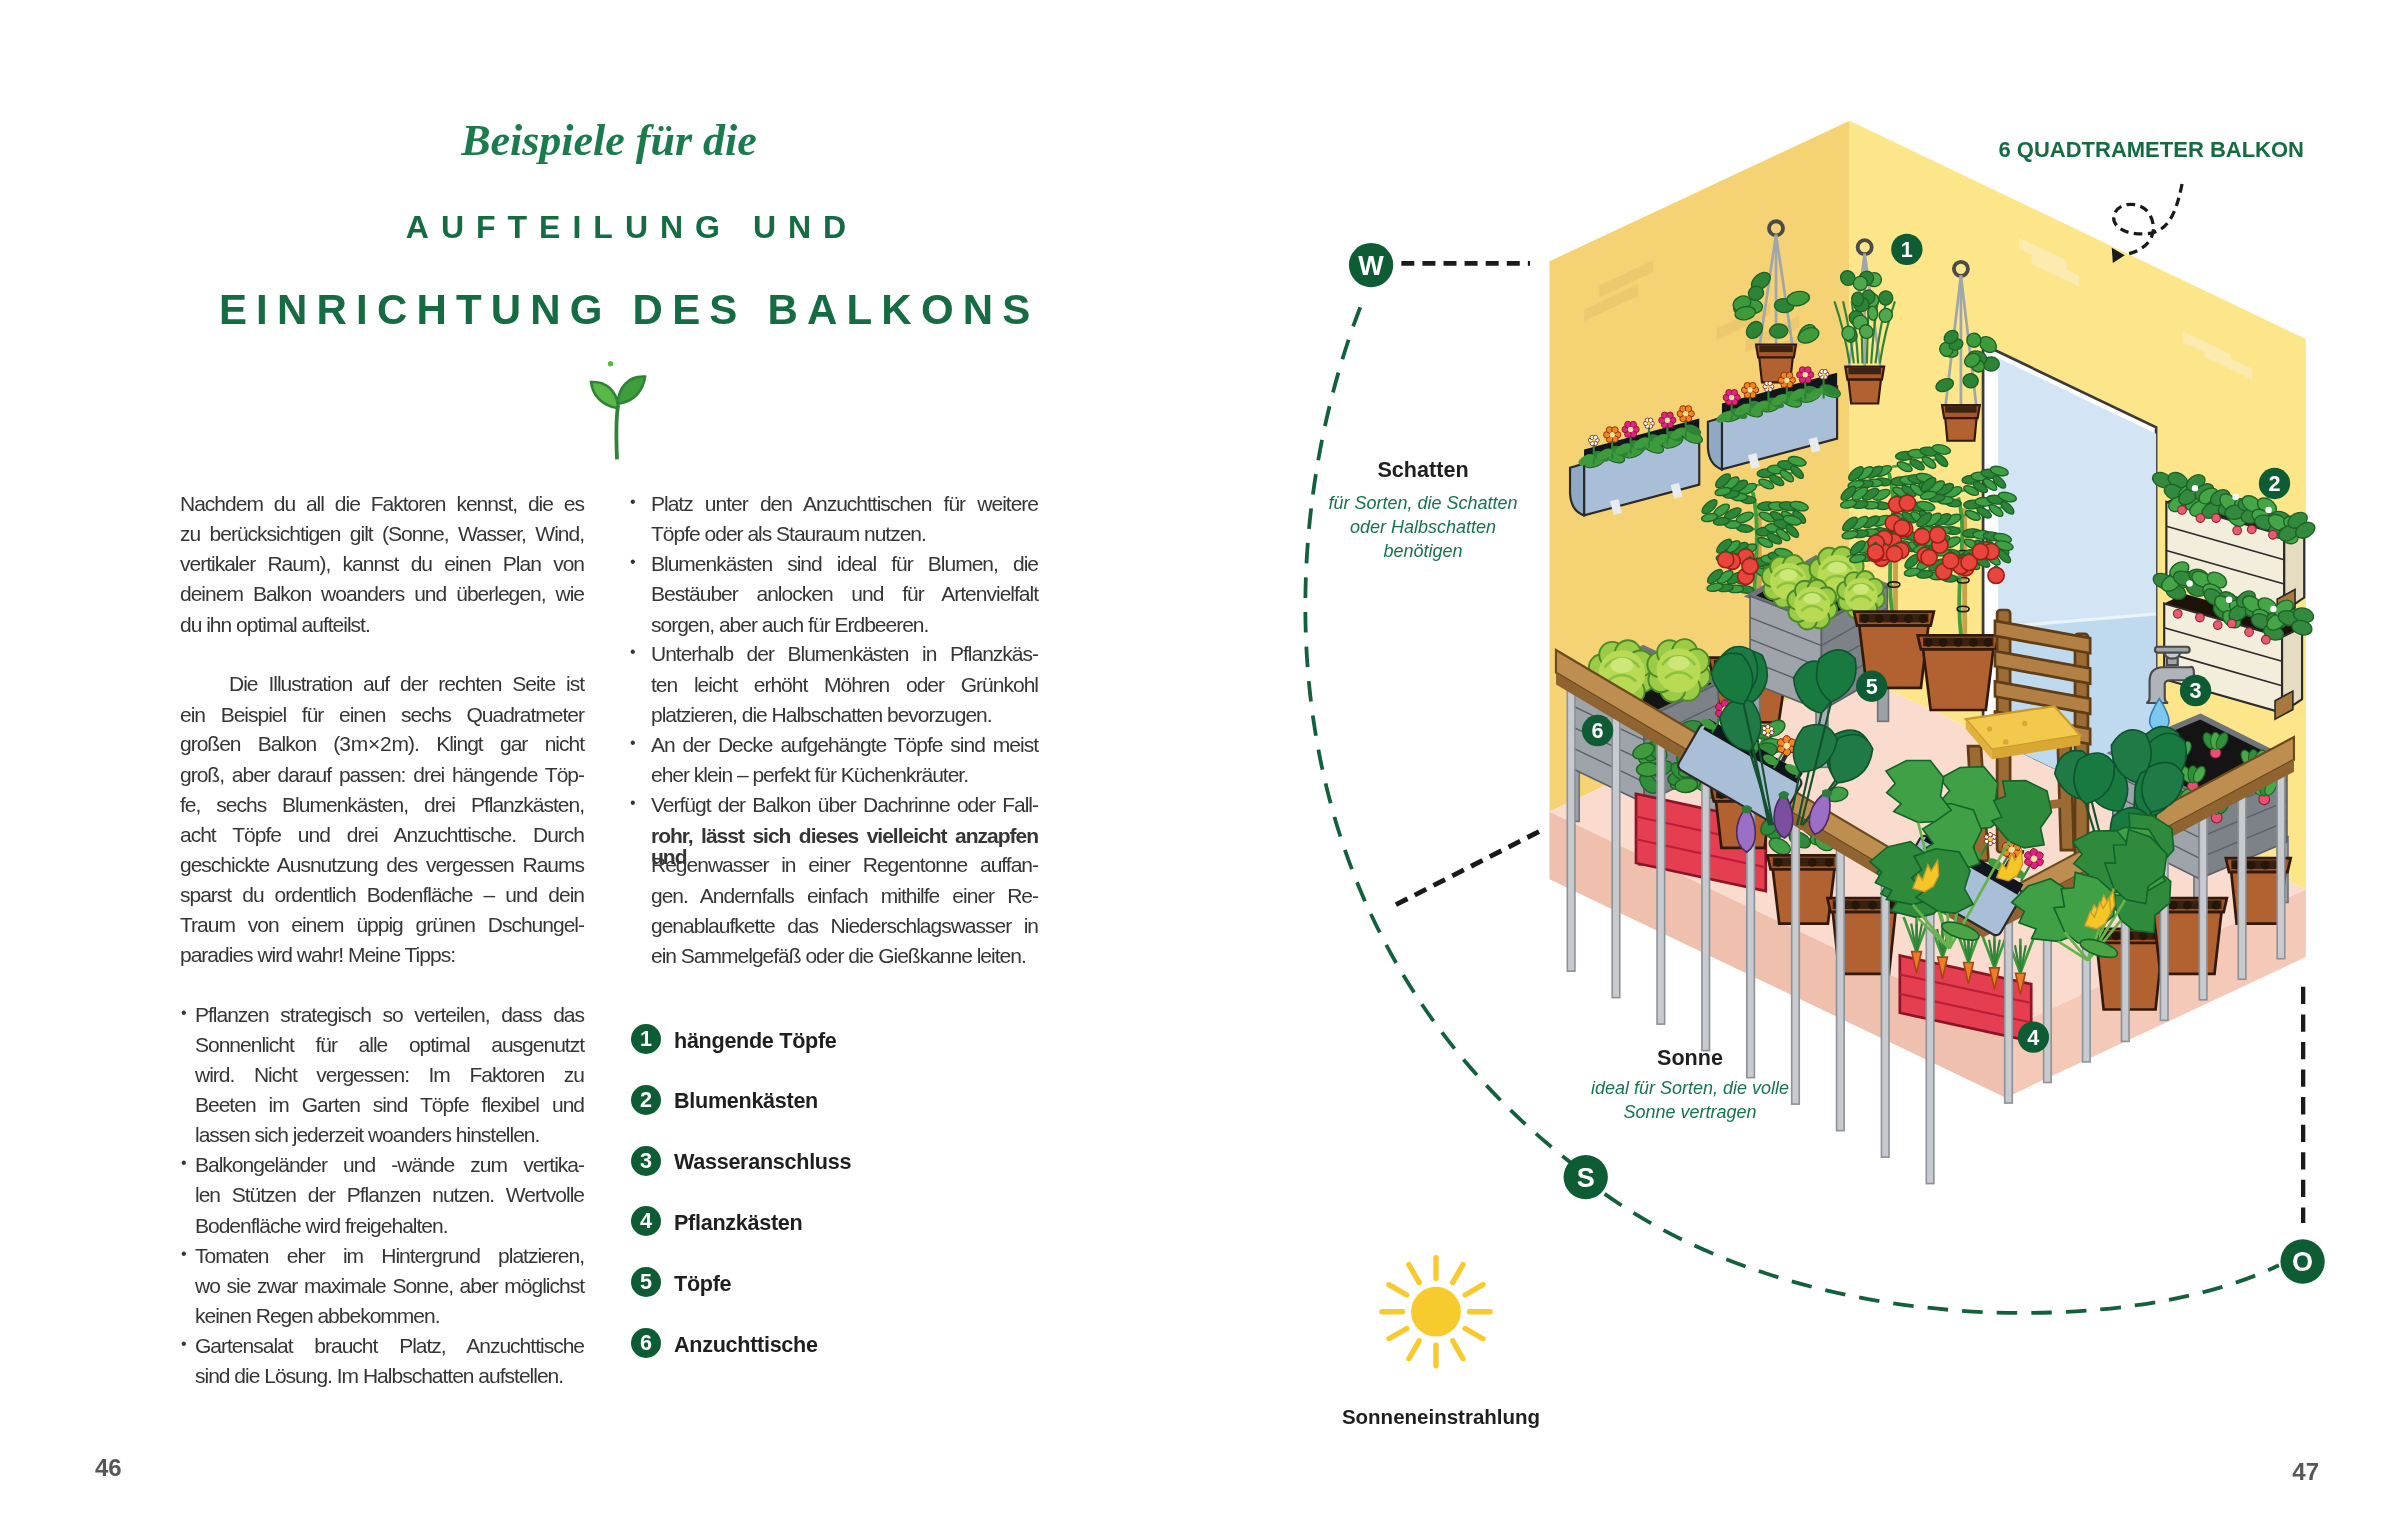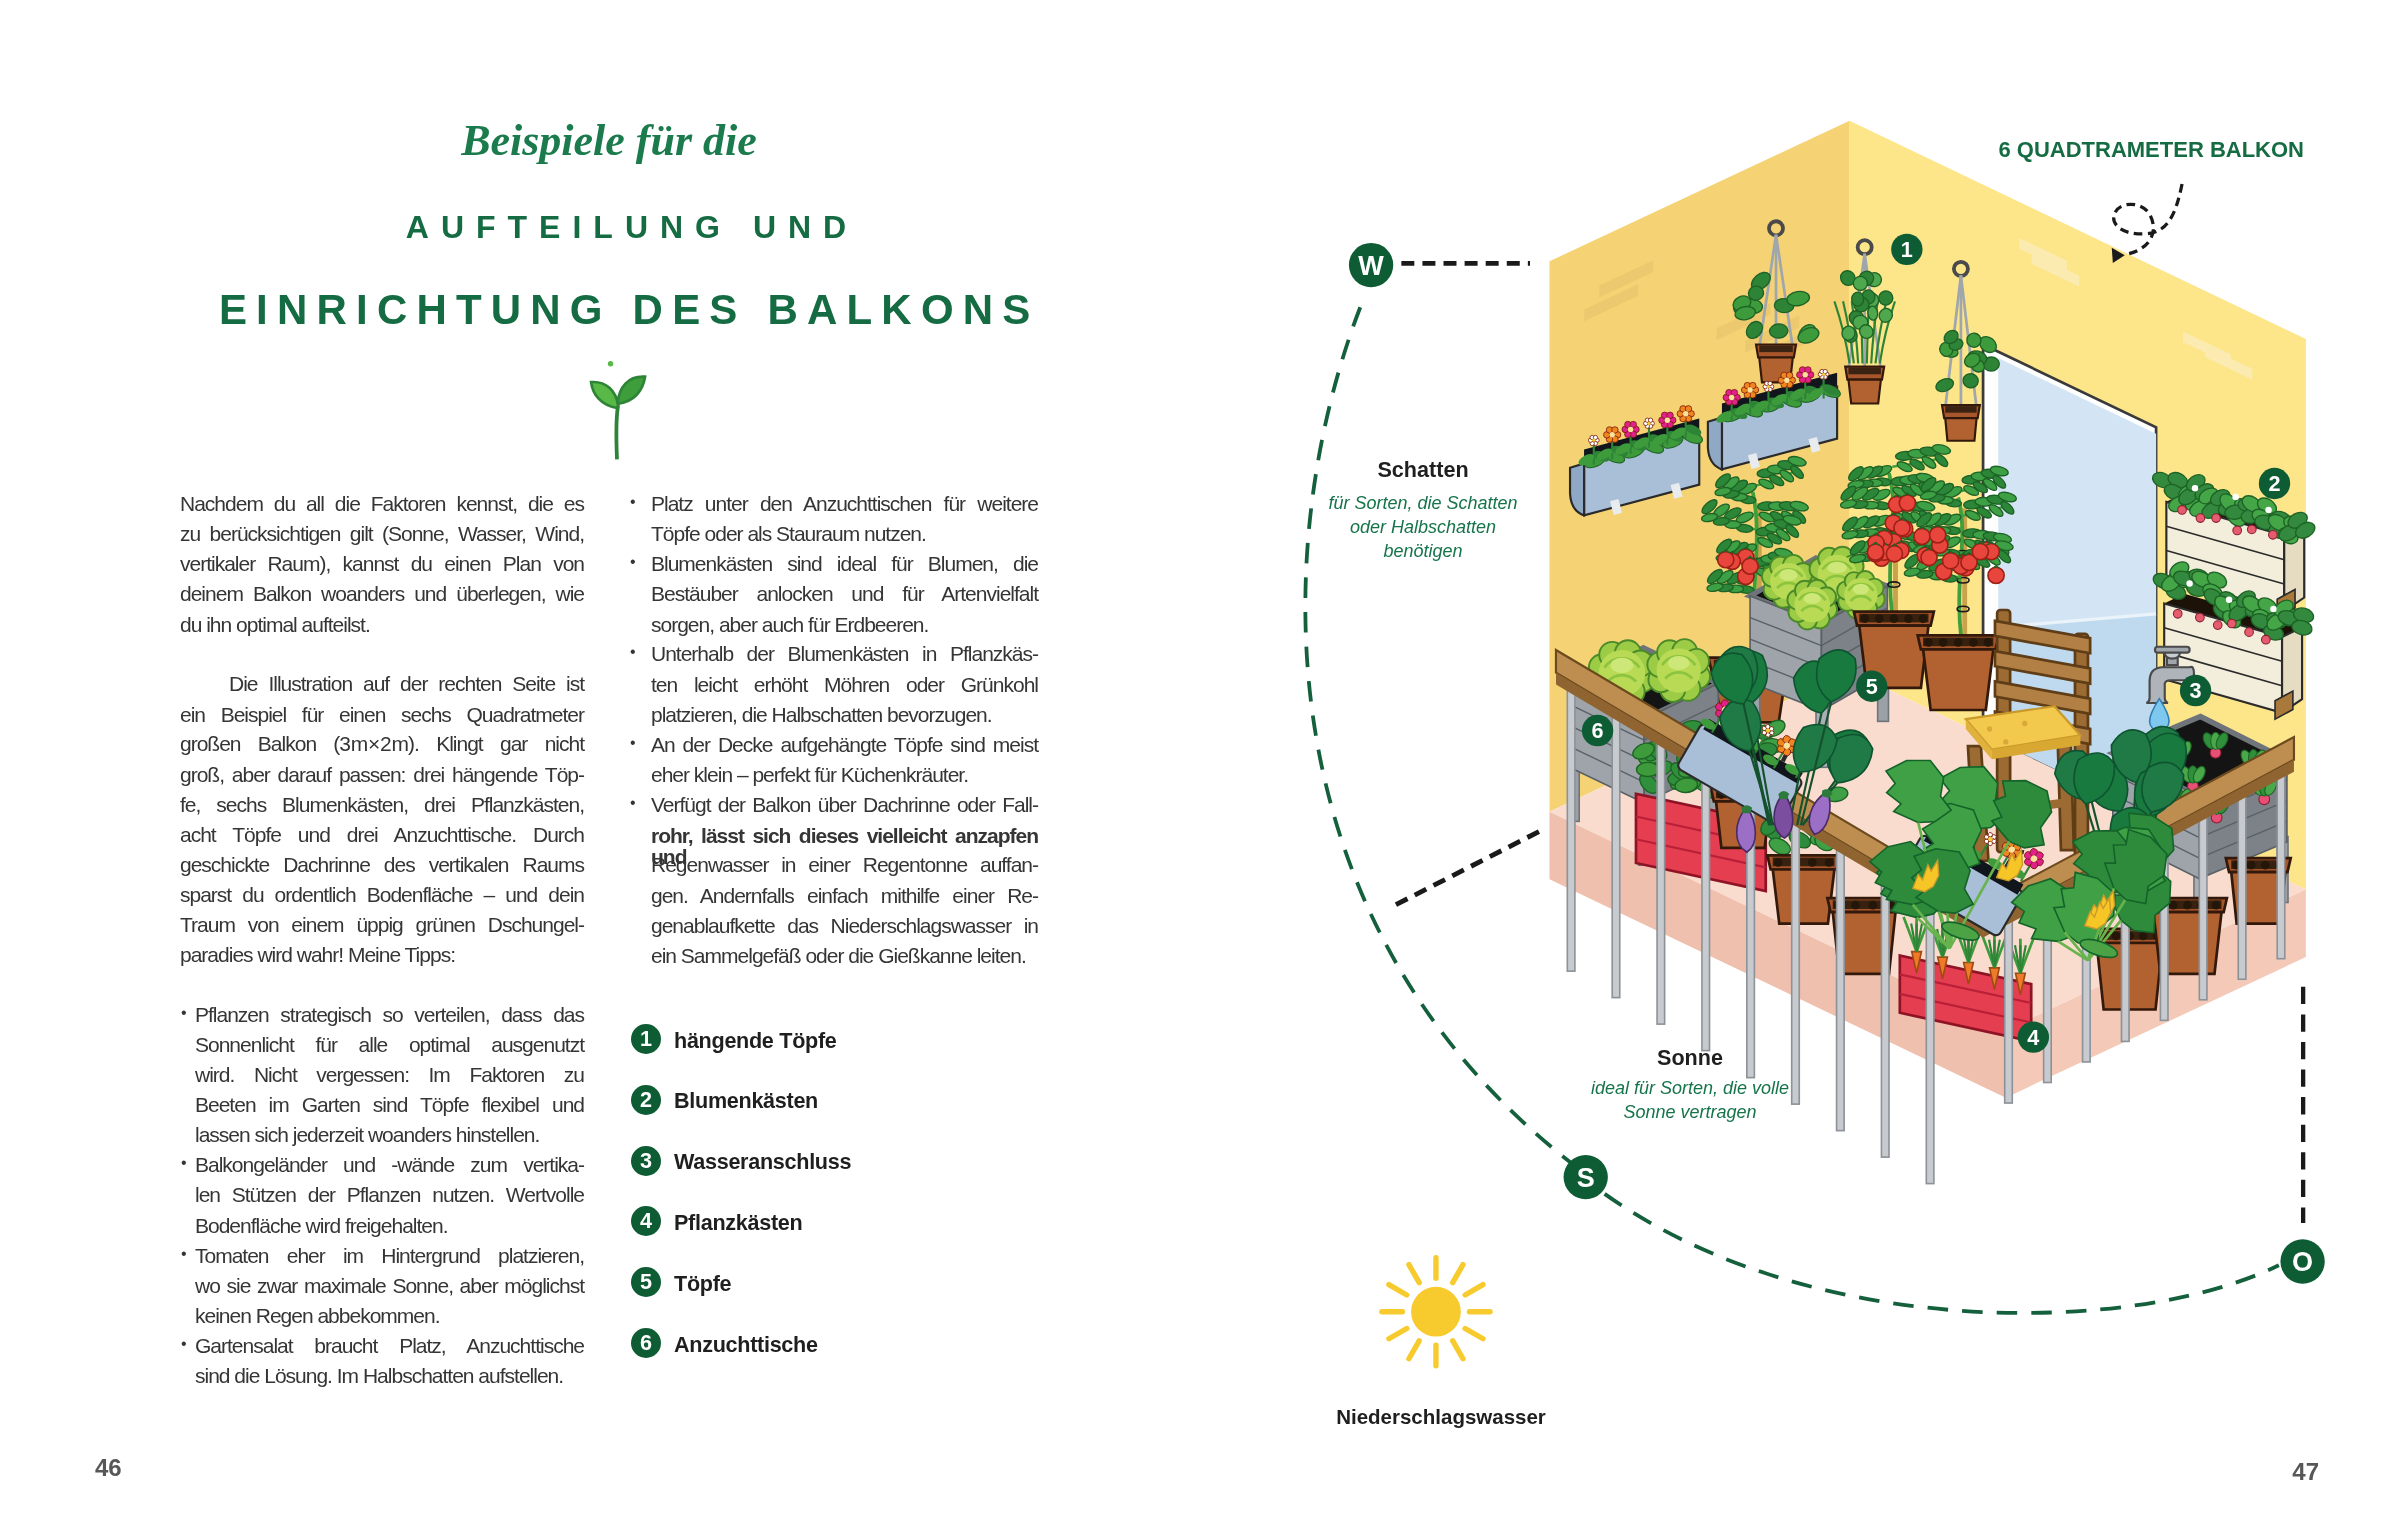--- a/index.html
+++ b/index.html
@@ -1413,21 +1413,21 @@
 <div class="ln jf" style="left:180px;top:523px;width:404px;">zu berücksichtigen gilt (Sonne, Wasser, Wind,</div>
 <div class="ln jf" style="left:180px;top:553px;width:404px;">vertikaler Raum), kannst du einen Plan von</div>
 <div class="ln jf" style="left:180px;top:583px;width:404px;">deinem Balkon woanders und überlegen, wie</div>
 <div class="ln lf" style="left:180px;top:614px;width:404px;">du ihn optimal aufteilst.</div>
 <div class="ln jf" style="left:180px;top:673px;width:404px;padding-left:49px;">Die Illustration auf der rechten Seite ist</div>
 <div class="ln jf" style="left:180px;top:704px;width:404px;">ein Beispiel für einen sechs Quadratmeter</div>
 <div class="ln jf" style="left:180px;top:733px;width:404px;">großen Balkon (3 m × 2 m). Klingt gar nicht</div>
 <div class="ln jf" style="left:180px;top:764px;width:404px;">groß, aber darauf passen: drei hängende Töp-</div>
 <div class="ln jf" style="left:180px;top:794px;width:404px;">fe, sechs Blumenkästen, drei Pflanzkästen,</div>
 <div class="ln jf" style="left:180px;top:824px;width:404px;">acht Töpfe und drei Anzuchttische. Durch</div>
-<div class="ln jf" style="left:180px;top:854px;width:404px;">geschickte Dachrinne des vertikalen Raums</div>
+<div class="ln jf" style="left:180px;top:854px;width:404px;">geschickte Ausnutzung des vergessen Raums</div>
 <div class="ln jf" style="left:180px;top:884px;width:404px;">sparst du ordentlich Bodenfläche – und dein</div>
 <div class="ln jf" style="left:180px;top:914px;width:404px;">Traum von einem üppig grünen Dschungel-</div>
 <div class="ln lf" style="left:180px;top:944px;width:404px;">paradies wird wahr! Meine Tipps:</div>
 <div class="ln jf" style="left:180px;top:1004px;width:404px;padding-left:15px;"><span class="b">•</span>Pflanzen strategisch so verteilen, dass das</div>
 <div class="ln jf" style="left:180px;top:1034px;width:404px;padding-left:15px;">Sonnenlicht für alle optimal ausgenutzt</div>
 <div class="ln jf" style="left:180px;top:1064px;width:404px;padding-left:15px;">wird. Nicht vergessen: Im Faktoren zu</div>
 <div class="ln jf" style="left:180px;top:1094px;width:404px;padding-left:15px;">Beeten im Garten sind Töpfe flexibel und</div>
 <div class="ln lf" style="left:180px;top:1124px;width:404px;padding-left:15px;">lassen sich jederzeit woanders hinstellen.</div>
 <div class="ln jf" style="left:180px;top:1154px;width:404px;padding-left:15px;"><span class="b">•</span>Balkongeländer und -wände zum vertika-</div>
 <div class="ln jf" style="left:180px;top:1184px;width:404px;padding-left:15px;">len Stützen der Pflanzen nutzen. Wertvolle</div>
@@ -1482,19 +1482,19 @@
 <div style="position:absolute;left:1315px;top:491px;width:216px;text-align:center;
   font-size:18px;font-style:italic;color:#15744A;line-height:24px;">für Sorten, die Schatten<br>oder Halbschatten<br>benötigen</div>
 
 <div style="position:absolute;left:1582px;top:1045px;width:216px;text-align:center;
   font-size:21.6px;font-weight:bold;color:#1F1F1F;">Sonne</div>
 
 <div style="position:absolute;left:1582px;top:1076px;width:216px;text-align:center;
   font-size:18px;font-style:italic;color:#15744A;line-height:24px;">ideal für Sorten, die volle<br>Sonne vertragen</div>
 
 <div style="position:absolute;left:1333px;top:1405px;width:216px;text-align:center;
-  font-size:20.5px;font-weight:bold;color:#1F1F1F;">Niederschlagswasser</div>
+  font-size:20.5px;font-weight:bold;color:#1F1F1F;">Sonneneinstrahlung</div>
 
 <div style="position:absolute;left:95px;top:1454px;font-size:24px;font-weight:bold;color:#575757;">46</div>
 
 <div style="position:absolute;left:2265px;top:1458px;width:54px;text-align:right;font-size:24px;font-weight:bold;color:#575757;">47</div>
 </div>
 
 
 </body></html>

